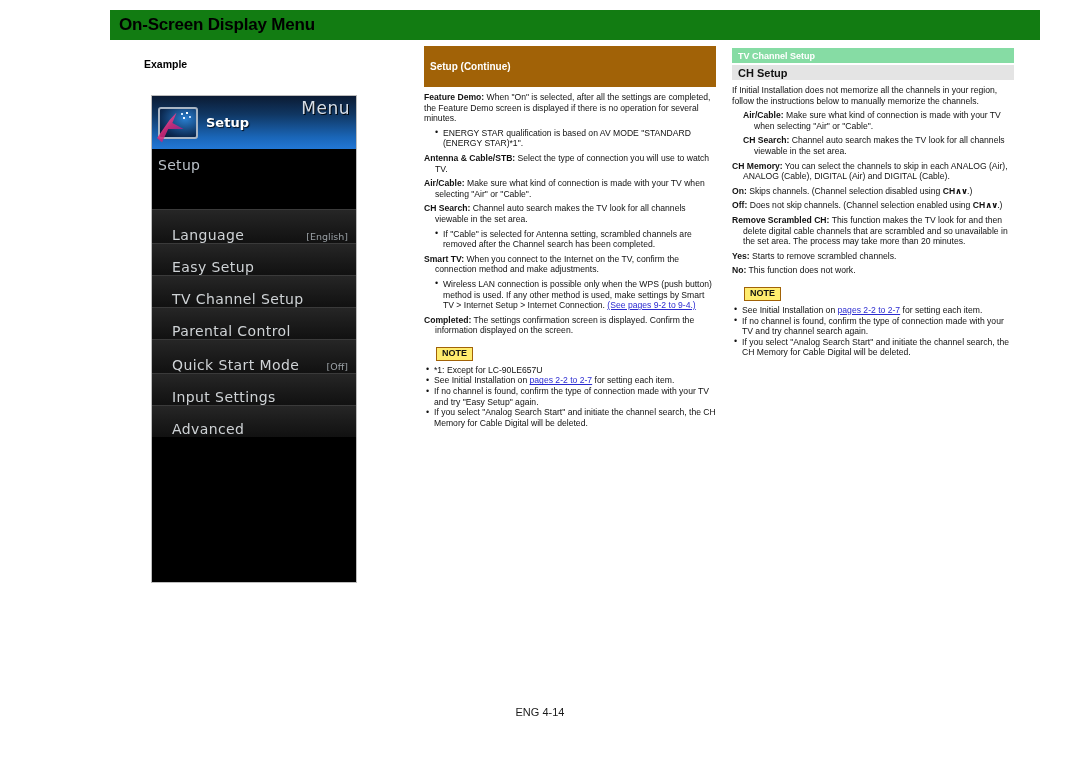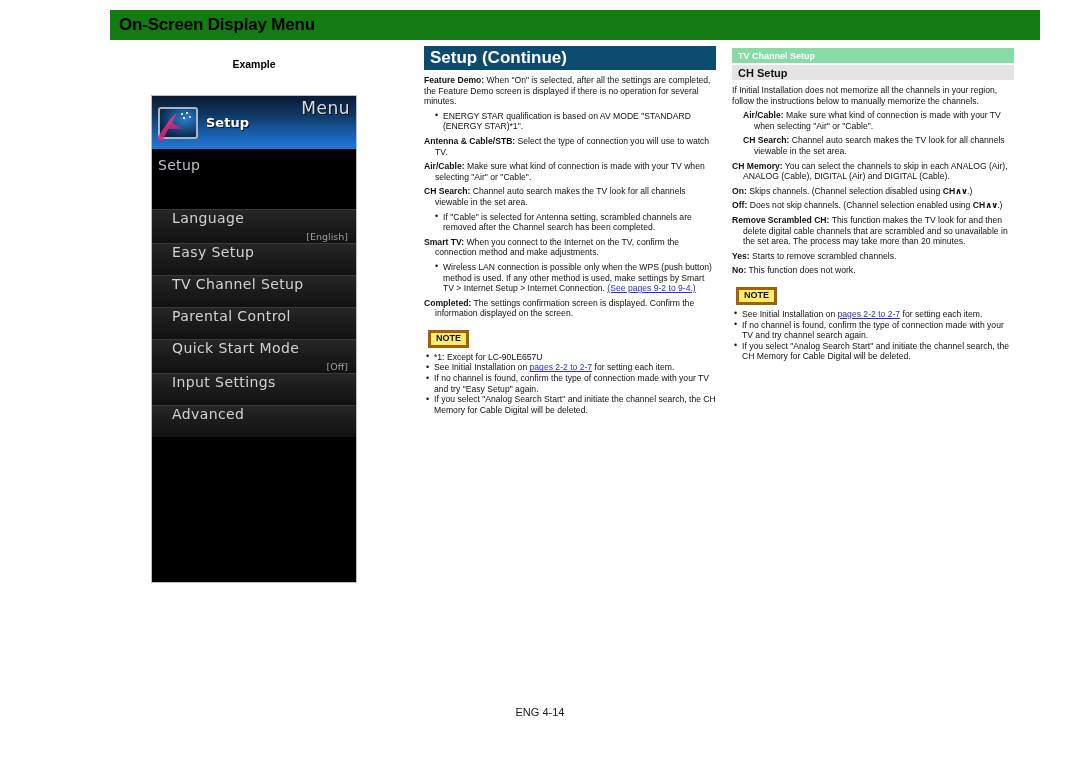--- a/index.html
+++ b/index.html
@@ -31,21 +31,21 @@
   }
 
   
   .col { position: absolute; }
   #col-example { left: 140px; top: 58px; width: 240px; }
   #col-mid     { left: 424px; top: 46px; width: 292px; }
   #col-right   { left: 732px; top: 48px; width: 282px; }
 
   
   #example-label {
-    text-align: center;
+    text-align: left;
     font-size: 10.5px;
     font-weight: bold;
     width: 220px;
     margin-left: 4px;
   }
   #tv-menu {
     position: absolute;
     left: 151px; top: 95px;
     width: 206px; height: 488px;
     background: #000000;
@@ -107,39 +107,39 @@
   }
   .tv-row {
     position: relative;
     height: 32px;
     border-top: 1px solid #3a3a3a;
     background: linear-gradient(180deg,#262626 0%, #1b1b1b 50%, #111 100%);
     color: #cfd3d6;
     font-size: 14px;
     letter-spacing: 0.4px;
     padding-left: 20px;
-    display: flex; align-items: flex-start;
+    display: flex; align-items: flex-end;
     box-sizing: border-box;
   }
   .tv-row .val {
     position: absolute;
     right: 8px; bottom: 1px;
     font-size: 9.5px;
     color: #9aa0a5;
     letter-spacing: 0;
   }
   .tv-row.has-val { height: 34px; }
 
   
   .bar-green-bright {
-    background: #0c4a6e;
-    height: 24px;
+    background: #a16207;
+    height: 41px;
     display: flex; align-items: center;
     color: #ffffff;
-    font-size: 17px;
+    font-size: 10px;
     font-weight: bold;
     padding-left: 6px;
     box-sizing: border-box;
   }
   .bar-green-light {
     background: #86dca4;
     height: 15px;
     display: flex; align-items: center;
     color: #ffffff;
     font-size: 9px;
@@ -186,26 +186,26 @@
   ul.bullets.tight li::before { left: 2px; }
 
   .link {
     color: #2b2bd0;
     text-decoration: underline;
   }
 
   .note-badge {
     display: inline-block;
     background: #ffec6e;
-    border: 3px solid #a16207;
+    border: 1px solid #a16207;
     font-size: 9px;
     font-weight: bold;
     padding: 0px 5px 1px 5px;
     line-height: 11px;
-    margin: 7px 0 4px 4px;
+    margin: 7px 0 4px 12px;
   }
 
   .chev { font-family: "DejaVu Sans", sans-serif; font-weight: bold; letter-spacing: -1px; }
 
   
   #footer {
     position: absolute;
     left: 0; top: 706px;
     width: 1080px;
     text-align: center;

